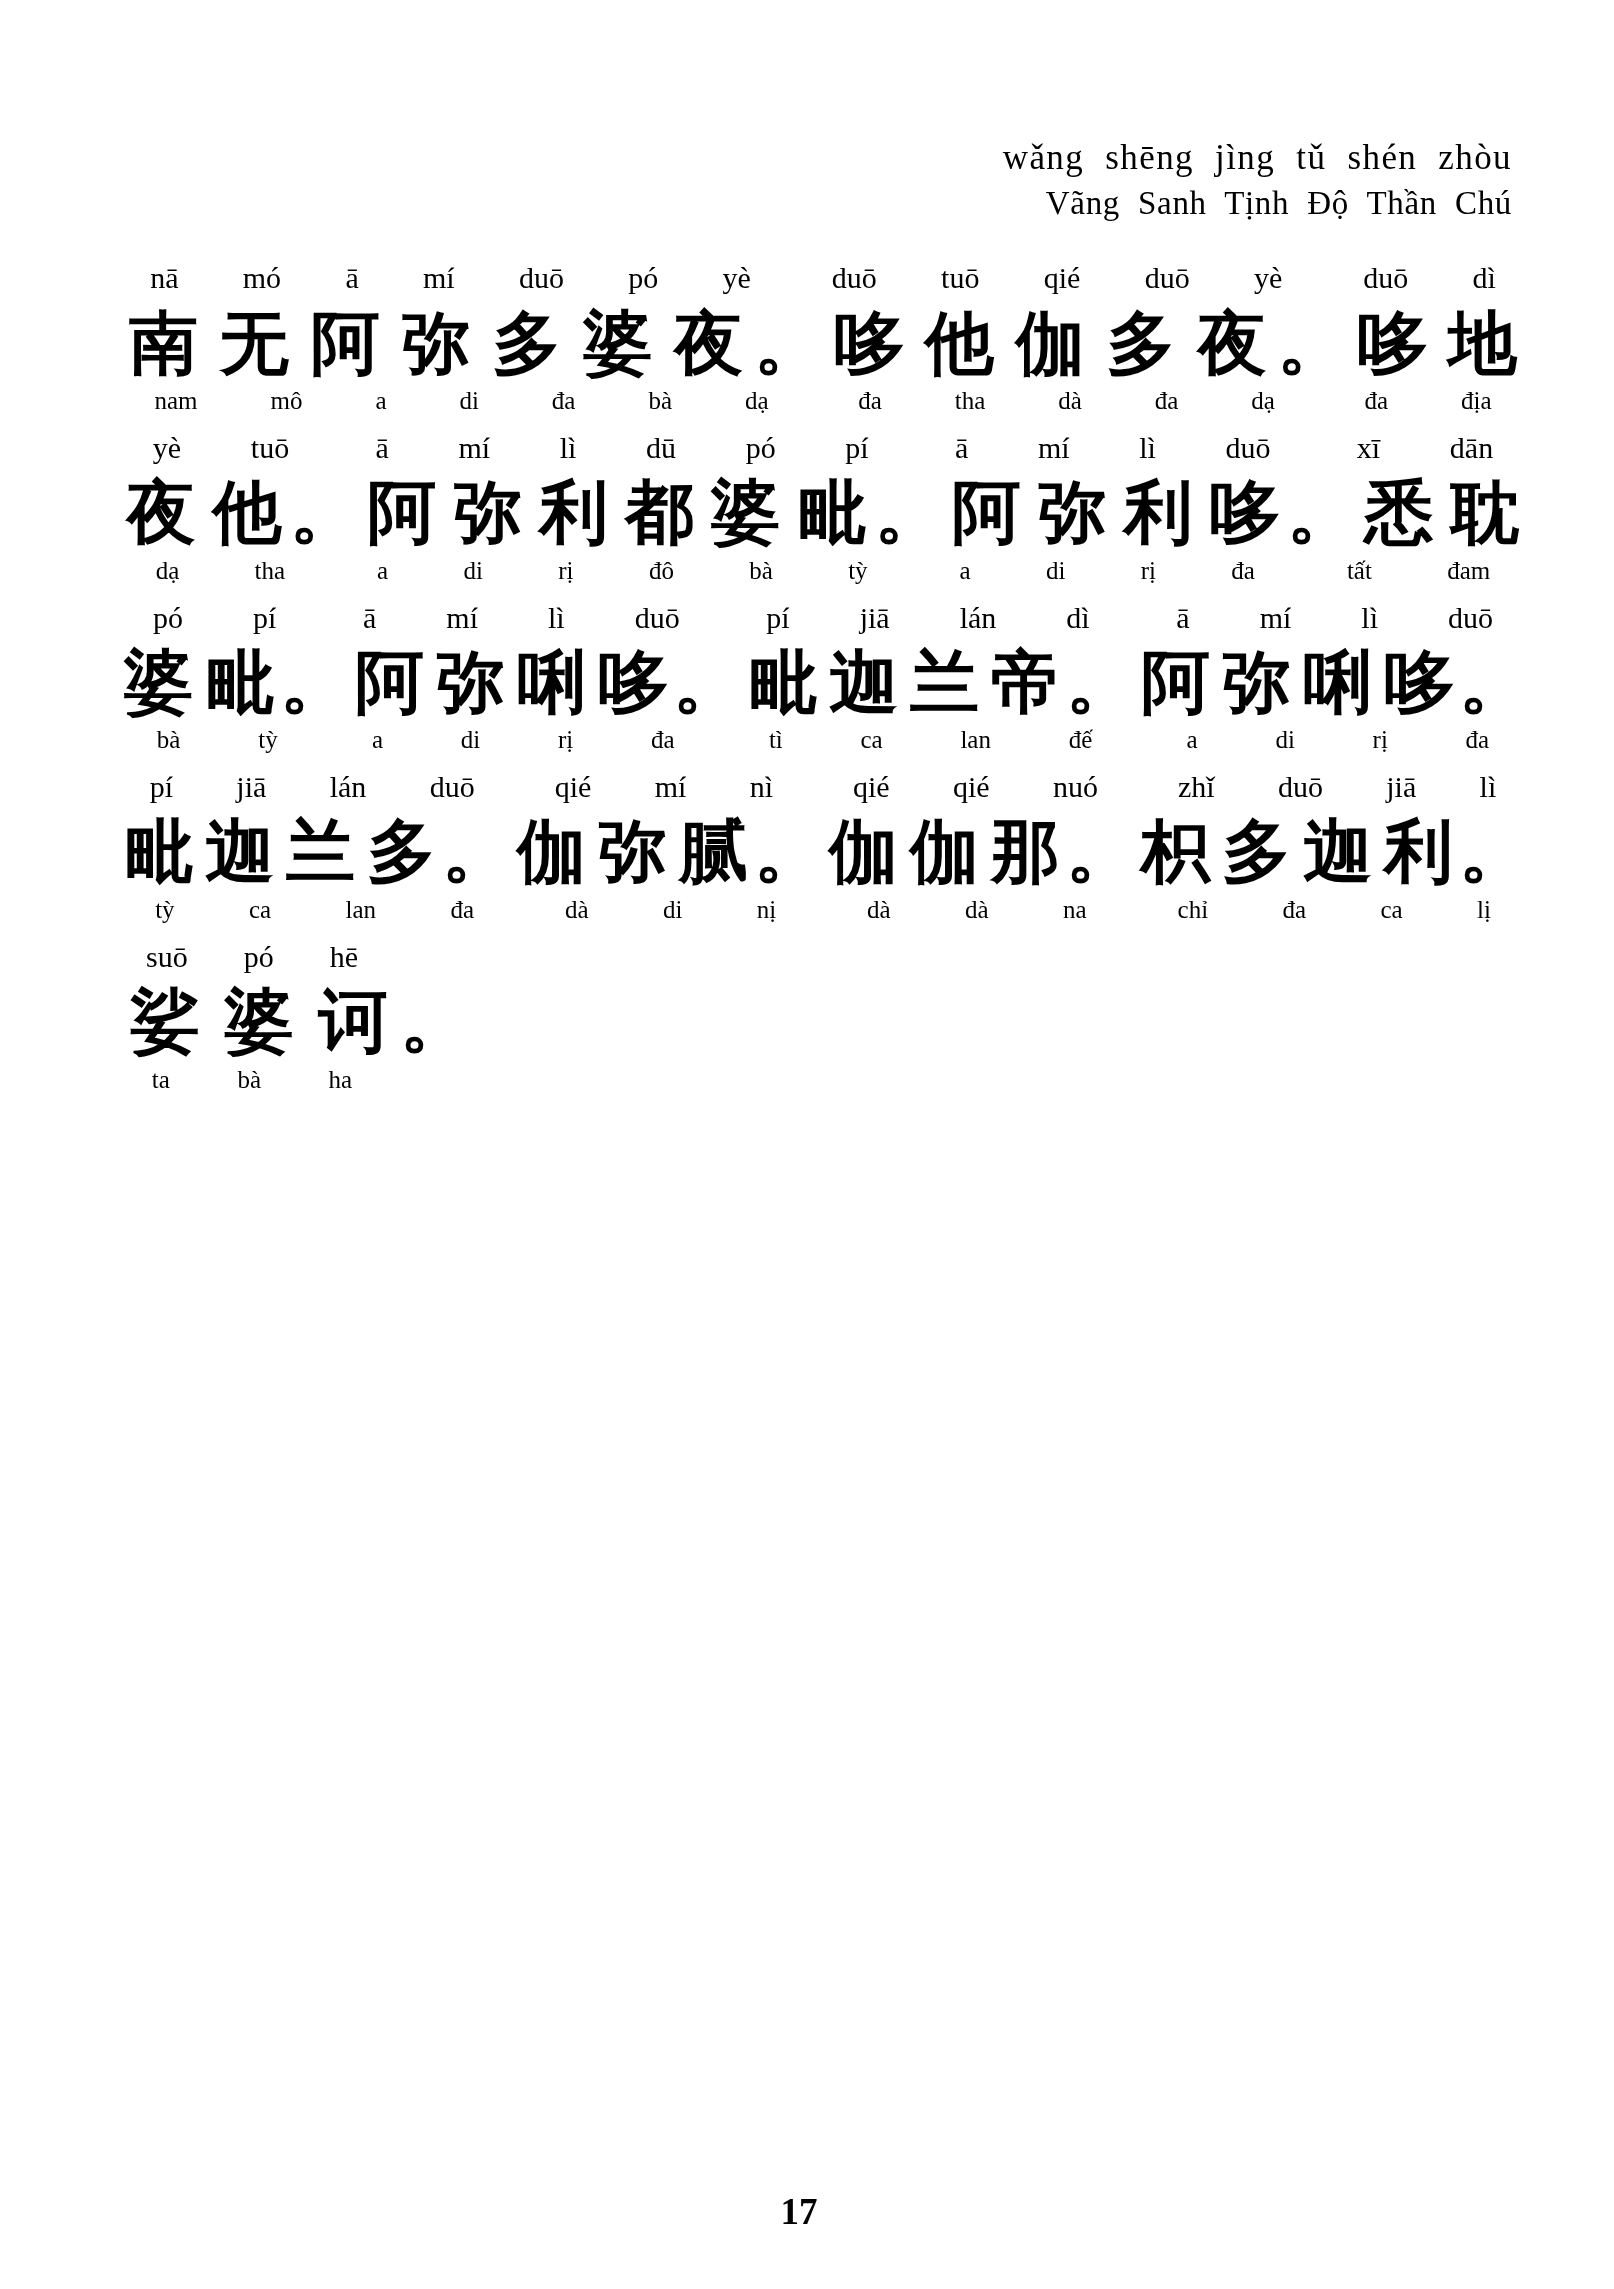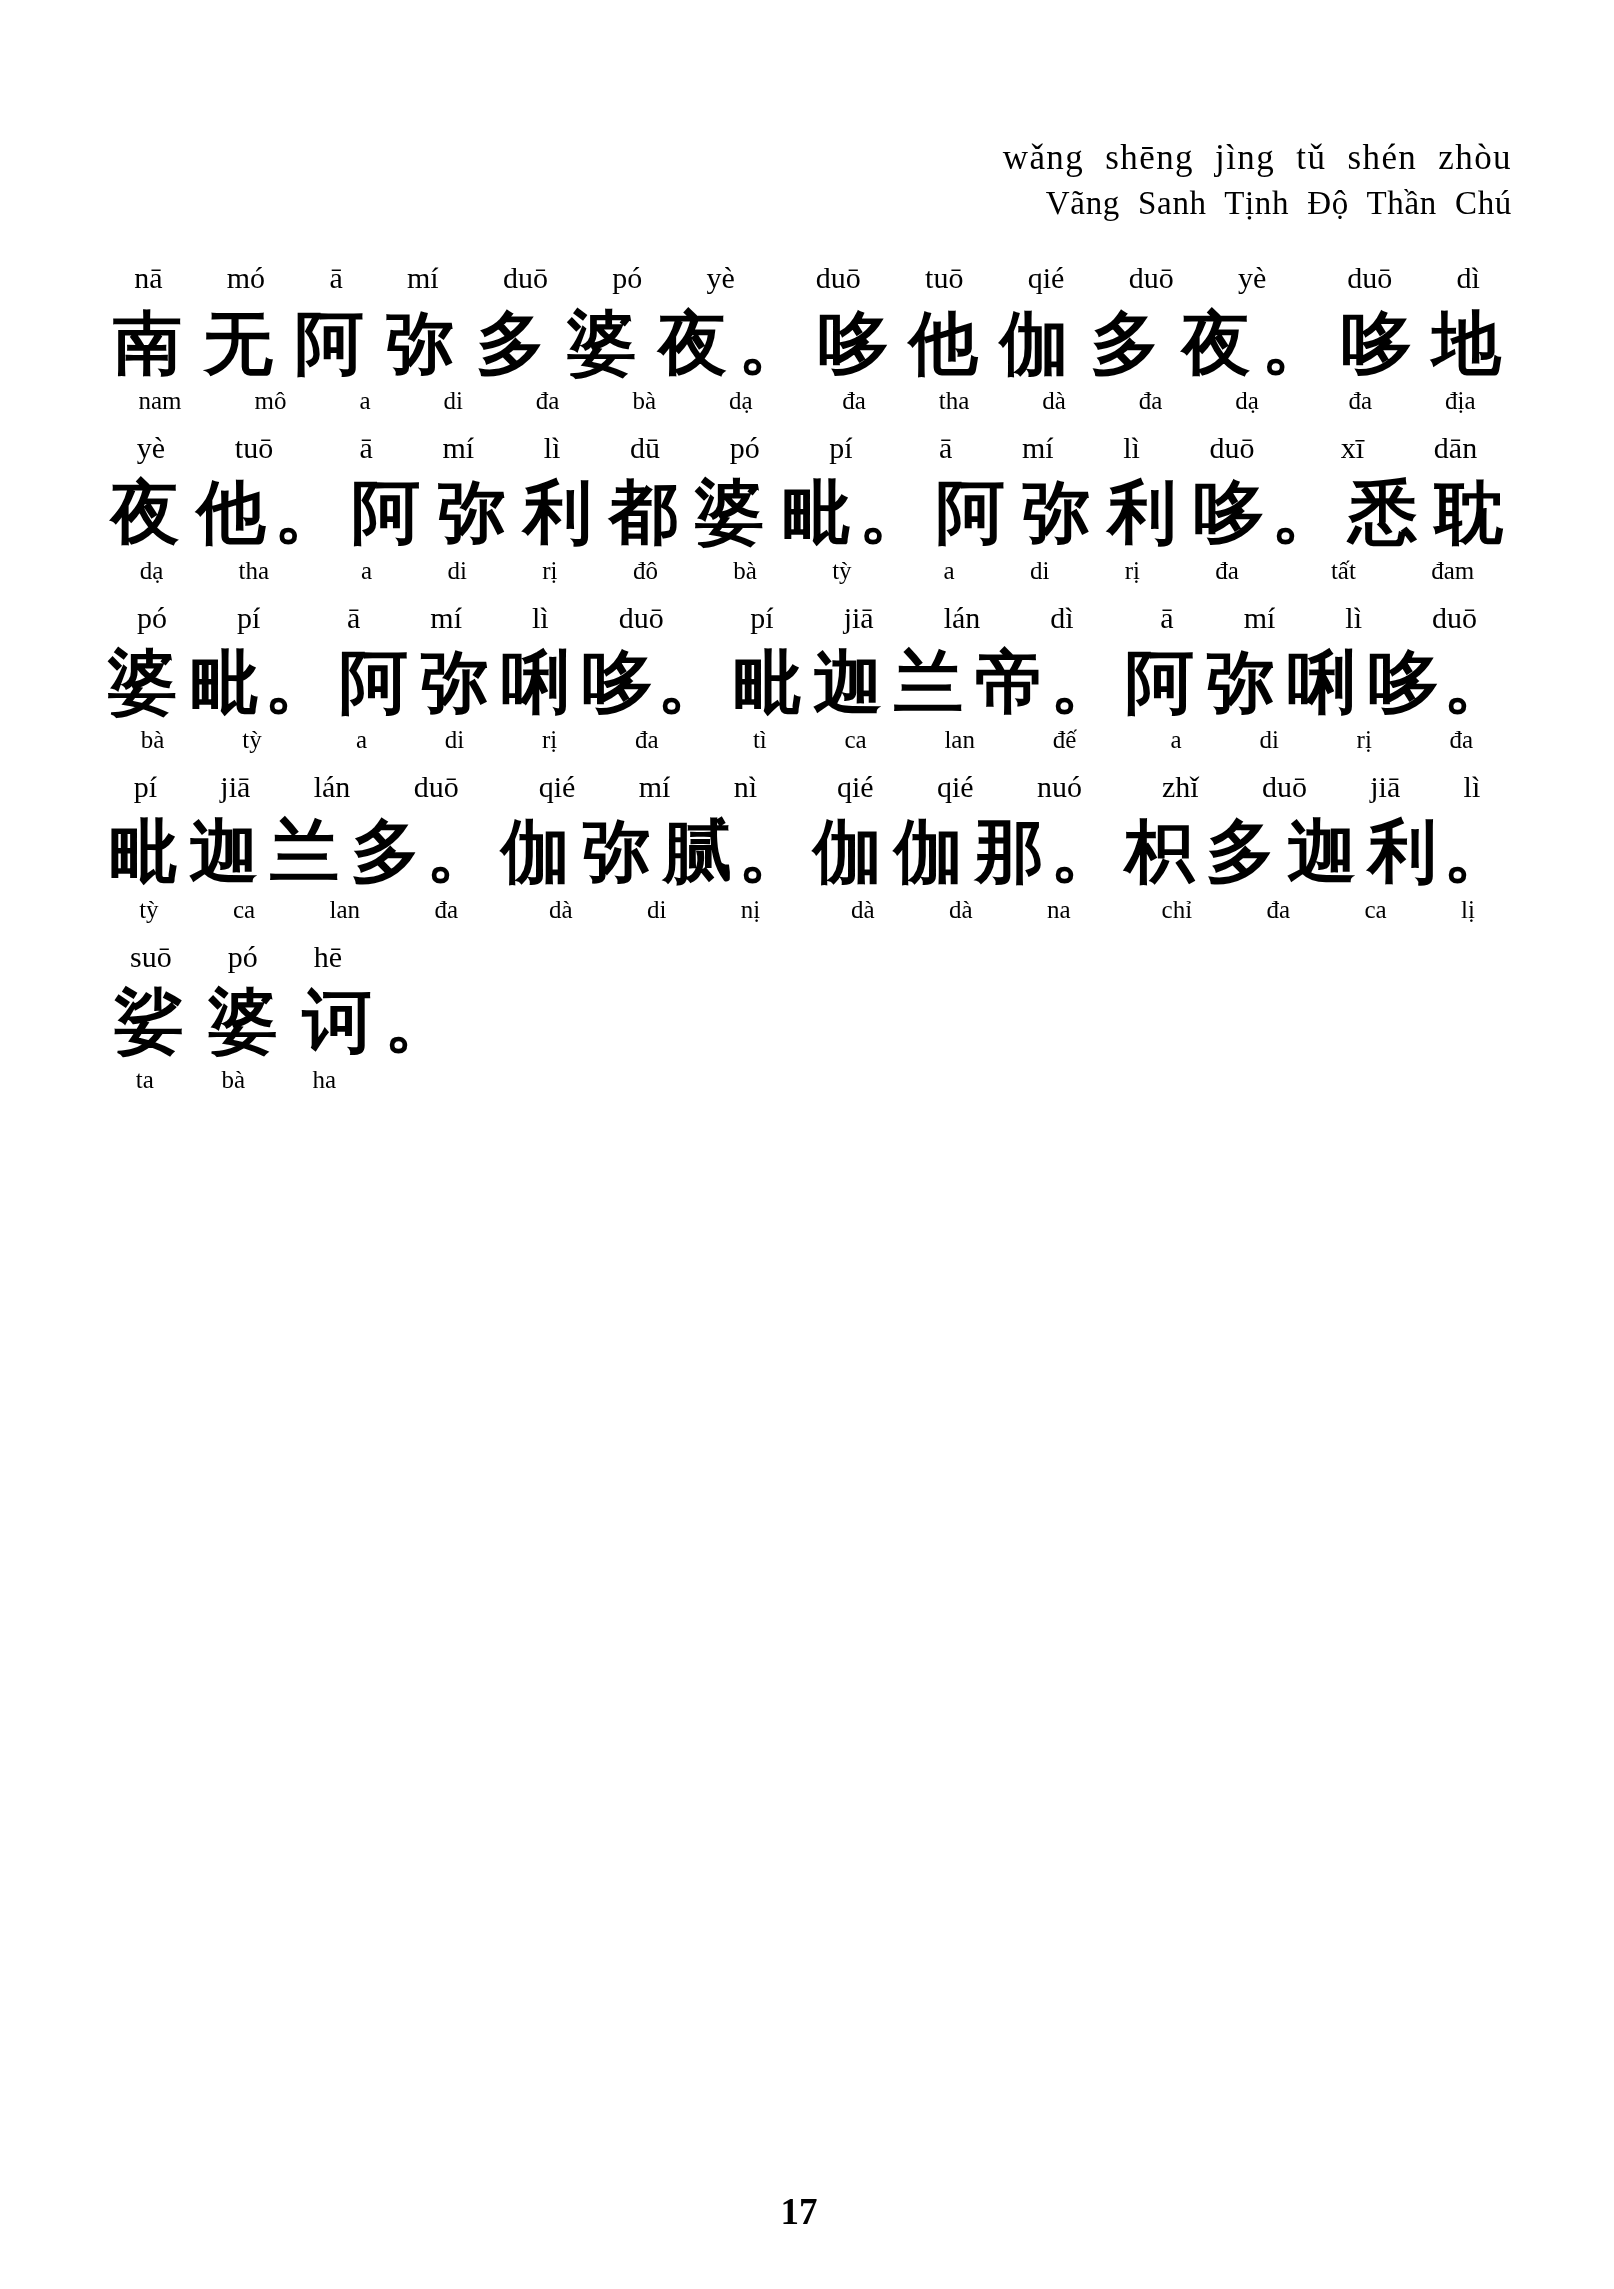--- a/index.html
+++ b/index.html
@@ -52,20 +52,21 @@
   }
 
   
   .verse {
     margin-bottom: 5.5px;
   }
   .row {
     display: flex;
     align-items: center;
     width: 100%;
+    margin-left: 16px;
   }
   .row.pinyin {
     font-family: "Liberation Serif", serif;
     font-size: 30px;
     line-height: 1.5;
     margin-bottom: -1.8px;
   }
   .row.viet {
     font-family: "Liberation Serif", serif;
     font-size: 25px;

